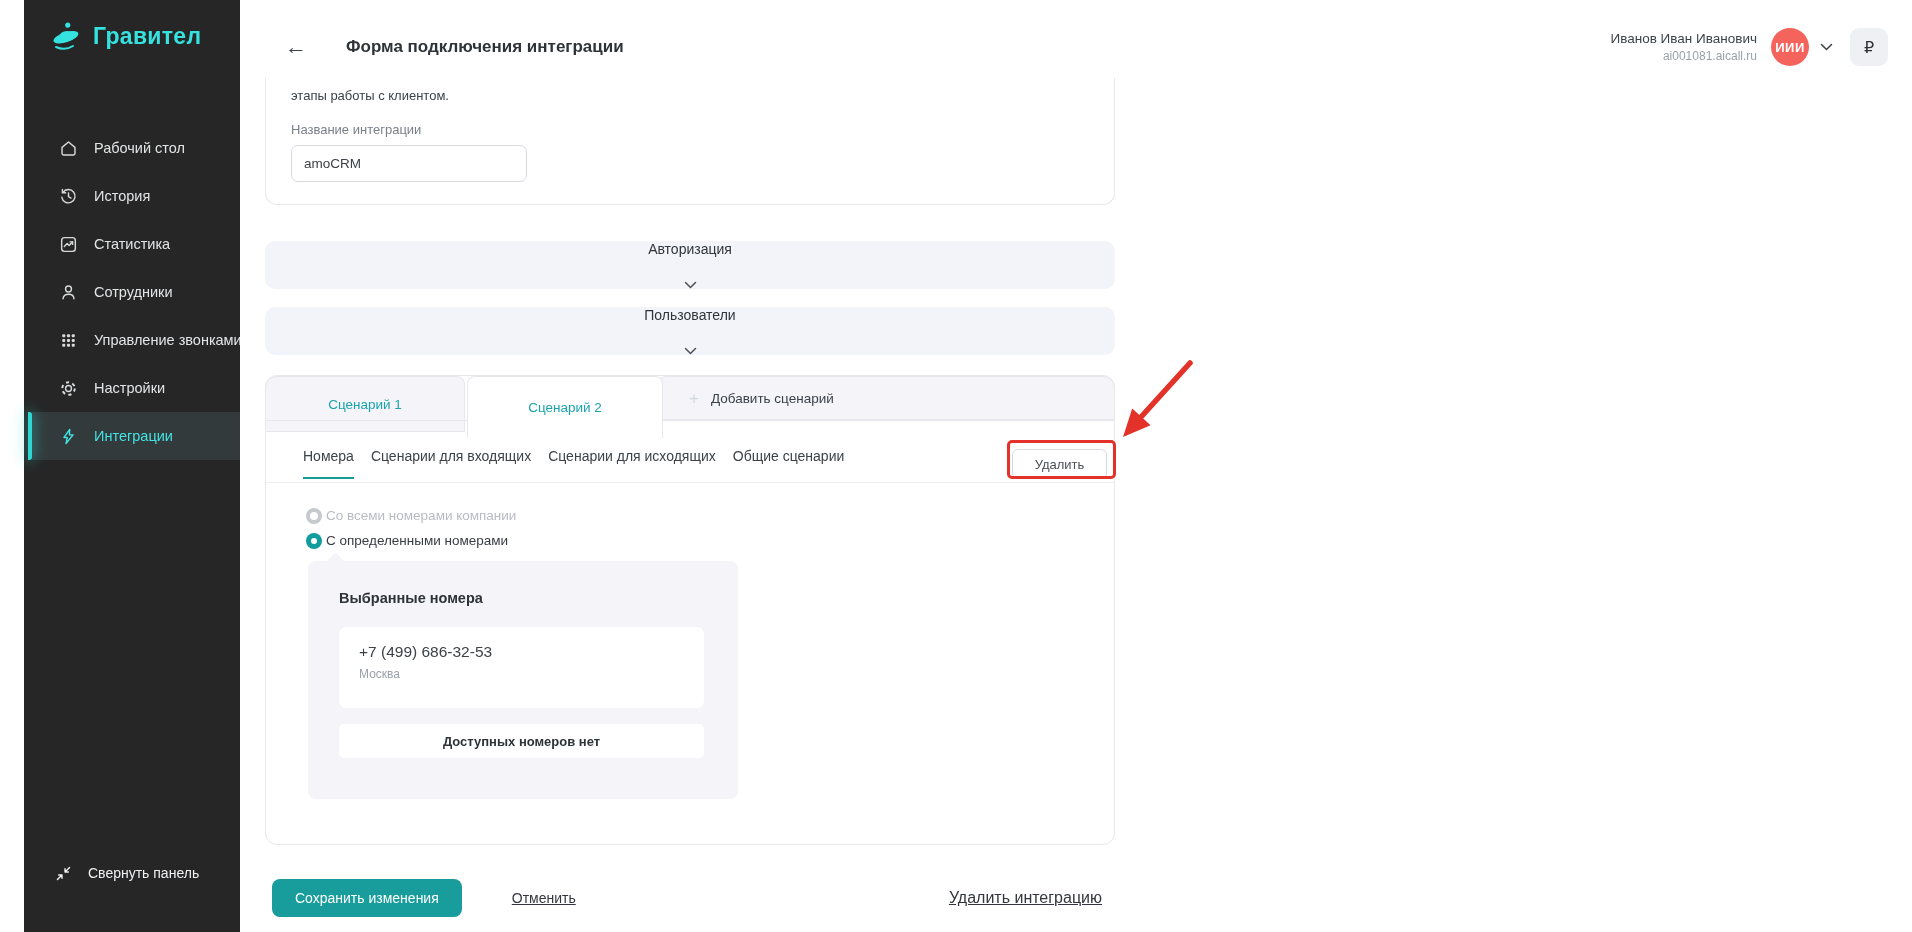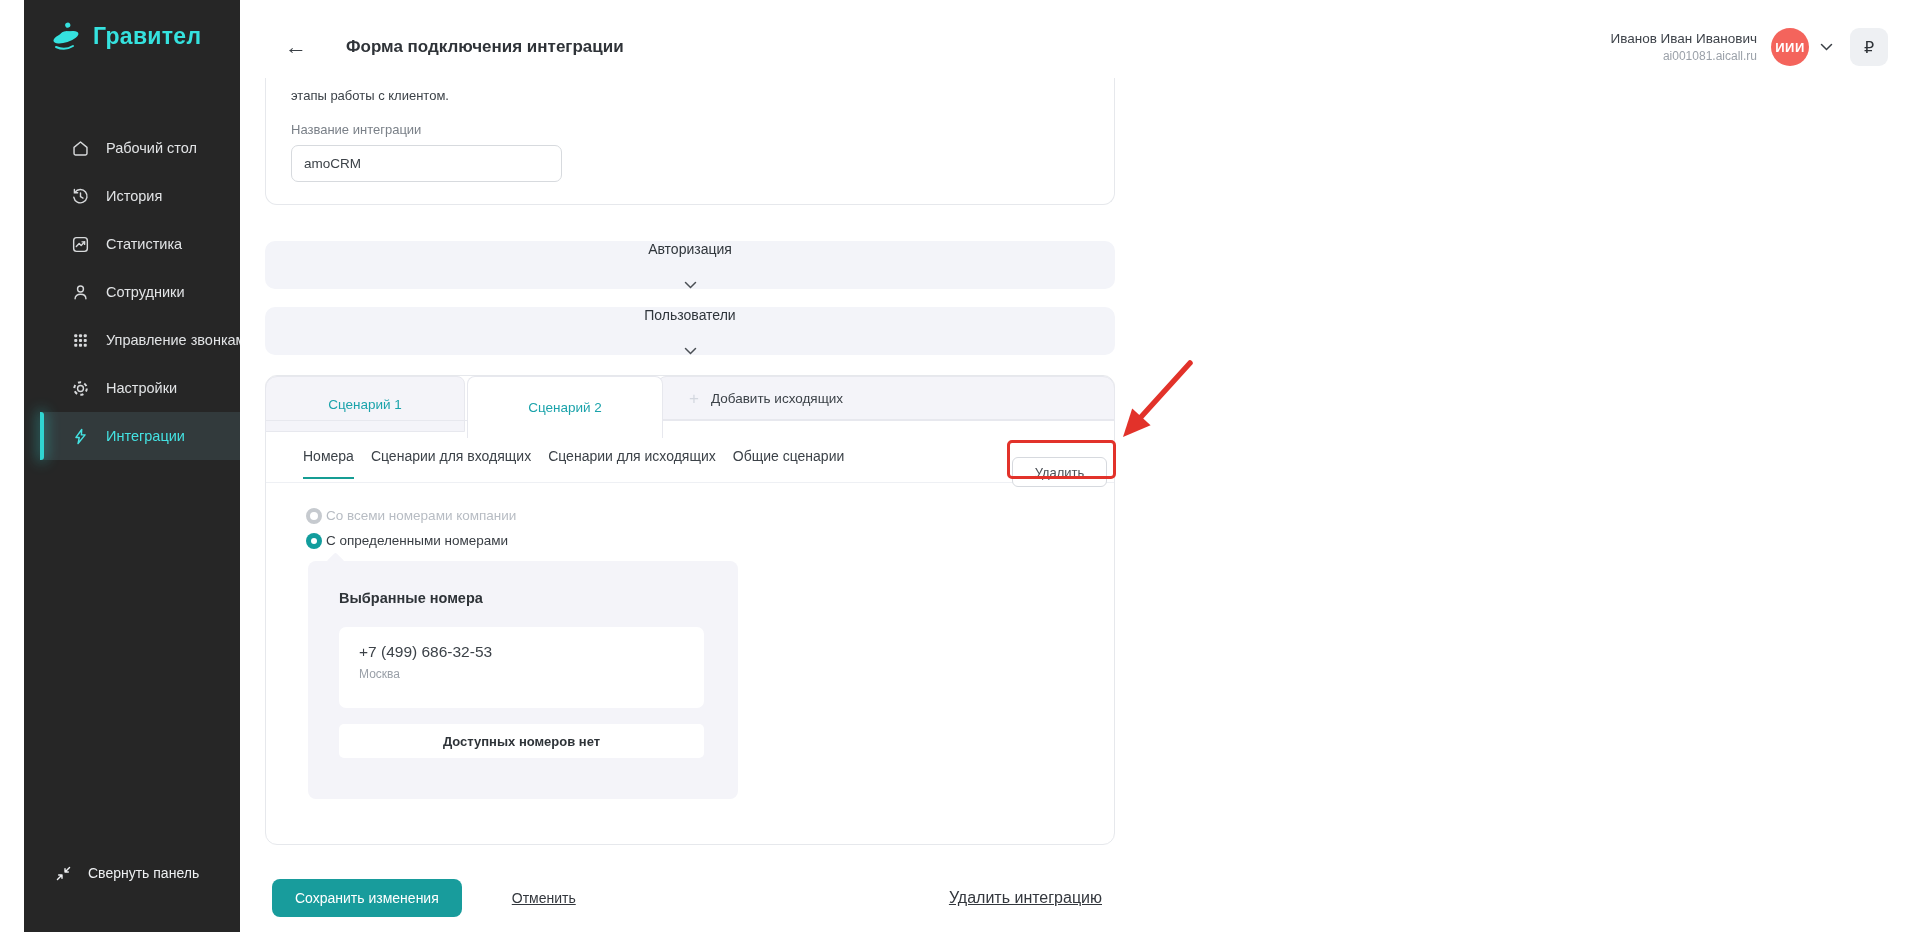--- a/index.html
+++ b/index.html
@@ -4,21 +4,21 @@
 <style>
   * { margin:0; padding:0; box-sizing:border-box; }
   html,body { width:1912px; height:932px; background:#fff; }
   body { font-family:"Liberation Sans","DejaVu Sans",sans-serif; color:#33383e; }
   .app { position:relative; width:1912px; height:932px; background:#fff; overflow:hidden; }
 
   
   .sidebar { position:absolute; left:0; top:0; width:240px; height:932px; background:#262626;margin-left:24px; }
   .logo { position:absolute; top:18px; left:22px; display:flex; align-items:center; gap:9px; }
   .logo-text { font-size:23px; font-weight:700; color:#35e2df; letter-spacing:.3px; }
-  .menu { position:absolute; top:124px; left:16px; right:0; }
+  .menu { position:absolute; top:124px; left:4px; right:0; }
   .menu-item { position:relative; height:48px; display:flex; align-items:center; padding-left:31px; gap:16px;
                font-size:14.5px; color:#e2e4e6; cursor:pointer; }
   .menu-item .mi-icon { width:19px; height:19px; flex:0 0 19px; display:flex; }
   .menu-item.active { background:#323a3c; color:#44e3e3; }
   .menu-item.active::before { content:""; position:absolute; left:0; top:0; bottom:0; width:4px;
                background:#30d6d2; border-radius:0 3px 3px 0; box-shadow:0 0 14px 2px rgba(48,214,210,.45); }
   .collapse-row { position:absolute; bottom:35px; left:0; right:0; height:48px; display:flex; align-items:center;
                padding-left:31px; gap:16px; font-size:14px; color:#eef0f2; cursor:pointer; }
 
   
@@ -37,21 +37,21 @@
             font-size:16px; color:#2f3338; display:flex; align-items:center; justify-content:center;
             font-family:"DejaVu Sans",sans-serif; cursor:pointer; }
 
   
   .content { position:absolute; left:240px; top:78px; right:0; bottom:0; background:#fff; }
 
   .card1 { margin-left:25px; width:850px; height:127px; border:1px solid #e6e8ec; border-top:none;
            border-radius:0 0 12px 12px; padding:10px 25px; }
   .intro-text { font-size:13px; color:#3c4248; }
   .field-label { margin-top:19px; font-size:13px; color:#7a8088; }
-  .name-input { margin-top:8px; width:271px; height:37px; border:1px solid #d7dade; border-radius:7px;
+  .name-input { margin-top:8px; width:236px; height:37px; border:1px solid #d7dade; border-radius:7px;
            padding:0 12px; font-size:13.5px; color:#3c4248; font-family:inherit; outline:none; background:#fff; }
 
   .accordion { margin:0 0 0 25px; width:850px; height:48px; background:#f3f4f9; border-radius:10px;
            display:flex; align-items:center; justify-content:space-between; padding:0 25px; font-size:14px;
            color:#2f353b; cursor:pointer;flex-direction:column; }
   .accordion.first { margin-top:36px; }
   .accordion.second { margin-top:18px; }
 
   
   .tabcard { position:relative; margin:20px 0 0 25px; width:850px; height:470px; border:1px solid #e6e8ec;
@@ -66,21 +66,21 @@
   .tab-add { left:392px; right:-1px; height:44px; border-radius:8px 12px 0 0; color:#3c4248;
            justify-content:flex-start; padding-left:30px; gap:12px; }
   .plus-glyph { color:#d3d7df; font-size:17px; line-height:1; }
 
   .toolbar { position:relative; height:62px; padding:10px 0 0 37px; display:flex; align-items:center;
            border-bottom:1px solid #eef0f4; }
   .subtabs { display:flex; gap:17px; height:100%; align-items:center; }
   .subtab { position:relative; font-size:14px; color:#3c4248; height:100%; display:flex; align-items:center;
            cursor:pointer; padding-bottom:2px; }
   .subtab.active::after { content:""; position:absolute; left:0; right:0; bottom:3px; height:2px; background:#159d94; }
-  .delete-btn { position:absolute; right:7px; top:36px; width:95px; height:30px; background:#fff;
+  .delete-btn { position:absolute; right:7px; top:28px; width:95px; height:30px; background:#fff;
            border:1px solid #d6d9de; border-radius:6px; font-size:13px; color:#4a4f55; font-family:inherit;
            display:flex; align-items:center; justify-content:center; cursor:pointer; }
 
   .radio-group { margin:25px 0 0 40px; }
   .radio-row { display:flex; align-items:flex-start; gap:4px; margin-bottom:9px; cursor:pointer; }
   .radio-off { width:16px; height:16px; border-radius:50%; border:4px solid #c6cacf; background:#fff; flex:0 0 16px; }
   .radio-on  { width:16px; height:16px; border-radius:50%; background:#129d9d; flex:0 0 16px; position:relative; }
   .radio-on::after { content:""; position:absolute; left:5px; top:5px; width:6px; height:6px; border-radius:50%; background:#fff; }
   .radio-label-off { font-size:13.5px; color:#b7bcc3; }
   .radio-label-on  { font-size:13.5px; color:#383d43; }
@@ -268,21 +268,21 @@
     <section class="tabcard">
       <div class="tabstrip">
         <div class="tab tab-1">
           <span>Сценарий 1</span>
         </div>
         <div class="tab tab-2">
           <span>Сценарий 2</span>
         </div>
         <div class="tab tab-add">
           <span class="plus-glyph">+</span>
-          <span>Добавить исходящих</span>
+          <span>Добавить сценарий</span>
         </div>
       </div>
 
       <div class="toolbar">
         <div class="subtabs">
           <div class="subtab active">
             <span>Номера</span>
           </div>
           <div class="subtab">
             <span>Сценарии для входящих</span>

